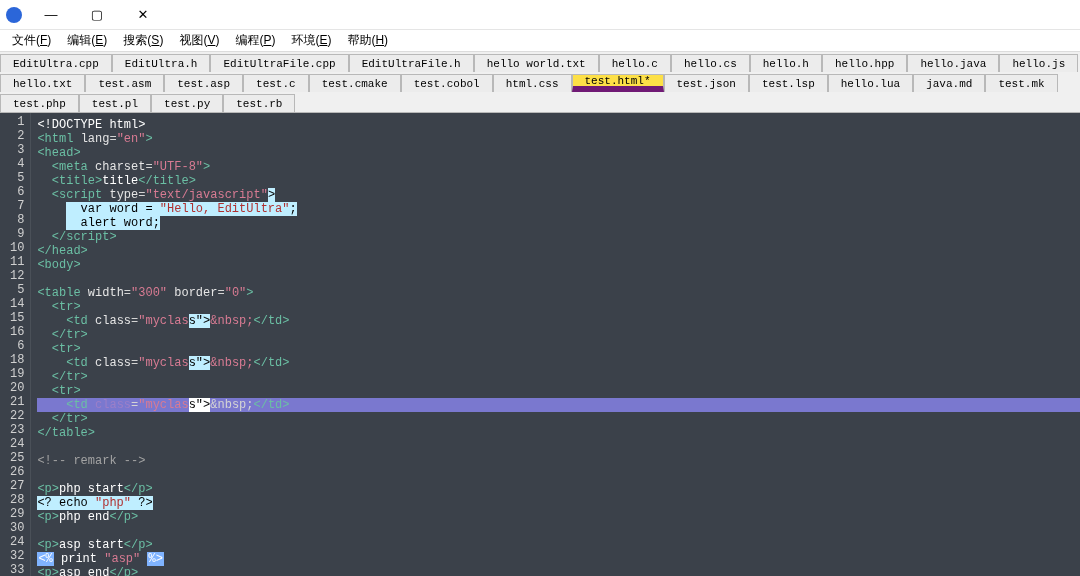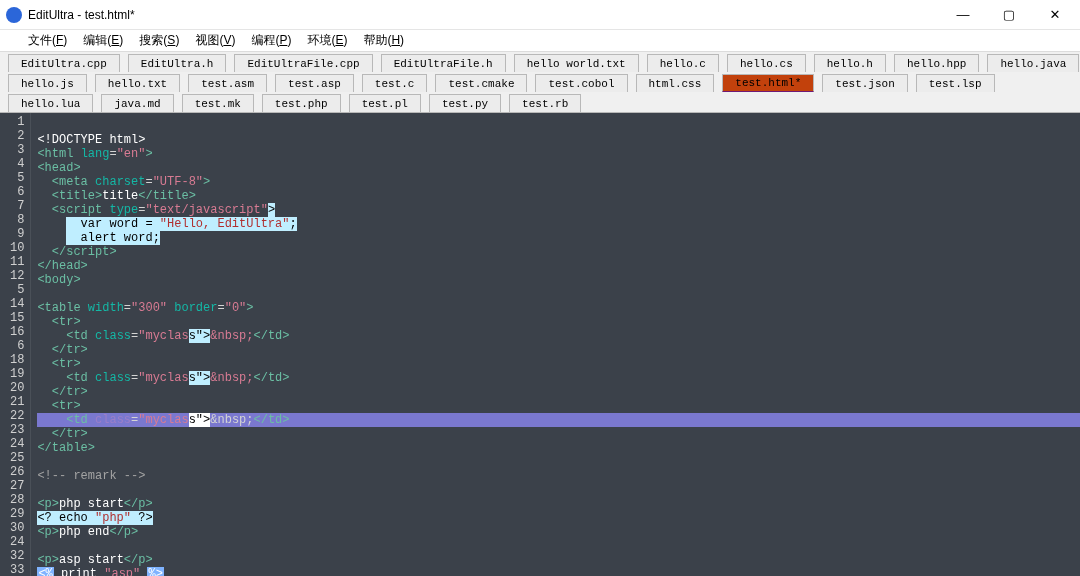--- a/index.html
+++ b/index.html
@@ -1,49 +1,48 @@
 <!DOCTYPE html>
 <html><head>
 <meta charset="utf-8">
 <style>
 * { margin:0; padding:0; box-sizing:border-box; }
 body { font-family:"Segoe UI",Tahoma,sans-serif; font-size:12px; background:#fff; width:1080px; height:576px; overflow:hidden; display:flex; flex-direction:column; }
 .titlebar { height:30px; background:#fff; display:flex; align-items:center; padding:0 2px; border-bottom:1px solid #e5e5e5; }
 .titlebar .app-icon { width:16px; height:16px; background:#2b66d9; border-radius:50%; margin:0 6px 0 4px; }
 .titlebar .title { flex:1; font-size:12px; color:#000; }
 .titlebar .winbtn { width:46px; height:30px; display:flex; align-items:center; justify-content:center; font-size:13px; color:#000; }
-.menubar { height:22px; background:#fff; display:flex; align-items:center; padding:0 20px; border-bottom:1px solid #dcdcdc; }
+.menubar { height:22px; background:#fff; display:flex; align-items:center; padding:0 4px; border-bottom:1px solid #dcdcdc; }
 .menubar .mitem { padding:2px 8px; font-size:12px; color:#000; }
 .menubar .mitem .ul { text-decoration:underline; }
 .tabs { background:#f0f0f0; display:flex; flex-wrap:wrap; border-bottom:1px solid #b8b8b8; font-family:"Courier New",monospace; font-size:11px; }
-.tab { padding:3px 12px; border:1px solid #b8b8b8; border-bottom:none; margin:2px 0 0 8px; background:#ececec; color:#000; height:18px; display:flex; align-items:center; }
-.tab.active { background:#c2410c; font-weight:normal; border-bottom:1px solid #701a75; margin-bottom:-1px; position:relative; z-index:1;}
+.tab { padding:3px 12px; border:1px solid #b8b8b8; border-bottom:none; margin:2px 0 0 0; background:#ececec; color:#000; height:18px; display:flex; align-items:center; }
+.tab.active { background:#fde047; font-weight:normal; border-bottom:6px solid #701a75; margin-bottom:-1px; position:relative; z-index:1;}
 .editor { flex:1; background:#3b414a; display:flex; overflow:hidden; font-family:"Courier New",monospace; font-size:12px; line-height:14px; }
 .gutter { background:#3b414a; color:#d0d0d0; text-align:right; padding:2px 6px 2px 10px; user-select:none; border-right:1px solid #4a5058;}
 .gutter div { height:14px; }
-.code { flex:1; padding:20px 0 2px 6px; white-space:pre; color:#d4d4d4; overflow:auto; }
+.code { flex:1; padding:5px 0 2px 6px; white-space:pre; color:#d4d4d4; overflow:auto; }
 .code .ln { height:14px; display:block; }
 
 .tag { color:#6bbfa4; }
-.attr { color:#14b8a6;font-family:Liberation Mono, monospace; }
+.attr { color:#e5e5e5;font-family:Liberation Mono, monospace; }
 .str { color:#d87b93; }
 .txt { color:#fff; }
 .cmt { color:#a3a3a3; }
 .nbsp { color:#d87b93; }
 .sel { background:#bfeeff; color:#000; }
 .selred { background:#bfeeff; color:#b03030; }
 .line-hl { background:#7a78cf; display:inline-block; width:100%; }
 .inv { background:#7fb3ff; color:#fff; padding:0 1px;}
 </style>
 </head>
 <body>
 
 <div class="titlebar">
   <div class="app-icon"></div>
-  <div class="title">EditUltra - test.html*</div>
   <div class="winbtn">—</div>
   <div class="winbtn">▢</div>
   <div class="winbtn close">✕</div>
 </div>
 
 <div class="menubar" id="menubar">
     <div class="mitem">文件(<span class="ul">F</span>)</div>
     <div class="mitem">编辑(<span class="ul">E</span>)</div>
     <div class="mitem">搜索(<span class="ul">S</span>)</div>
     <div class="mitem">视图(<span class="ul">V</span>)</div>

